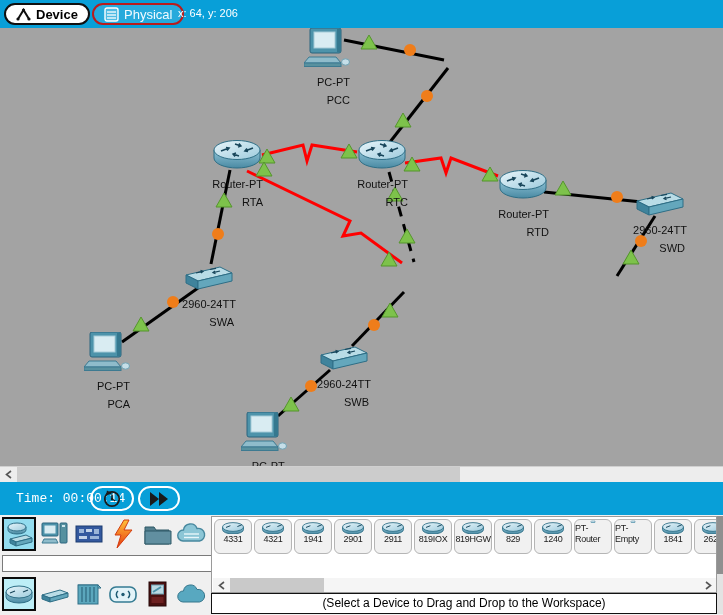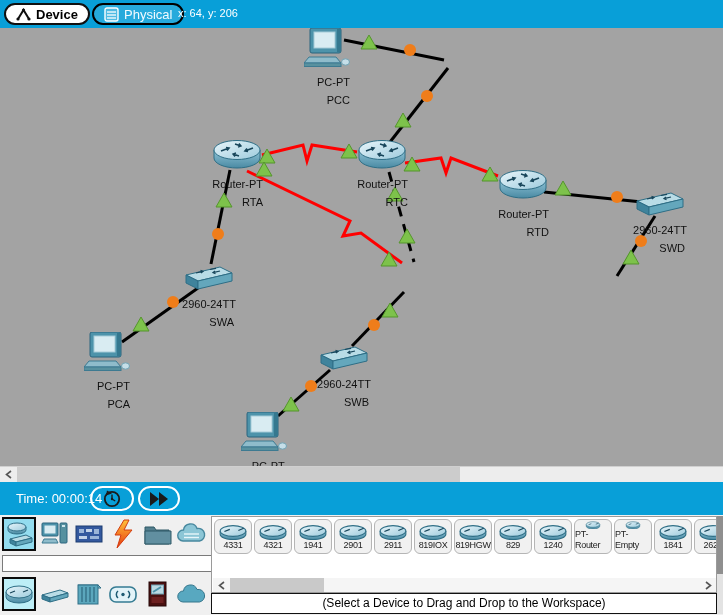--- a/index.html
+++ b/index.html
@@ -3,52 +3,52 @@
 <meta charset="utf-8">
 <style>
   html,body{margin:0;padding:0;}
   body{width:723px;height:615px;position:relative;overflow:hidden;
        font-family:"Liberation Sans", sans-serif;background:#f0f0f0;}
 
   
   #topbar{position:absolute;left:0;top:0;width:723px;height:28px;background:#089fd8;border-bottom:1px solid #8fb6c4;}
   .tab{position:absolute;top:3px;height:22px;border-radius:12px;display:flex;align-items:center;gap:5px;padding:0 10px;box-sizing:border-box;cursor:pointer;}
   #tab-logical{left:4px;background:#ffffff;border:2px solid #101010;color:#000;font-weight:bold;font-size:13px;}
-  #tab-physical{left:92px;background:rgba(255,255,255,0.12);border:2px solid #000000;color:#f2fbff;font-size:13px;}
+  #tab-physical{left:92px;background:rgba(255,255,255,0.12);border:2px solid #b91c1c;color:#f2fbff;font-size:13px;}
   #coords{position:absolute;left:178px;top:7px;color:#ffffff;font-size:11px;}
 
   
   #canvas{position:absolute;left:0;top:28px;width:723px;height:438px;background:#a3a3a3;}
   #links-svg{position:absolute;left:0;top:0;}
   .device{position:absolute;text-align:center;}
   .dlabel{position:relative;left:50%;transform:translateX(-50%);display:inline-block;white-space:nowrap;
           font-size:11px;line-height:13px;color:#111;clear:both;}
 
   
   #canvas-scroll{position:absolute;left:0;top:466px;width:723px;height:15px;background:#ededed;border-top:1px solid #d0d0d0;}
   #canvas-scroll .arrow{position:absolute;left:0;top:0;width:17px;height:15px;background:#ededed;display:flex;align-items:center;justify-content:center;}
   #canvas-scroll .thumb{position:absolute;left:17px;top:0;width:443px;height:15px;background:#cccccc;}
 
   
   #timebar{position:absolute;left:0;top:482px;width:723px;height:33px;background:#089fd8;}
-  #time-label{position:absolute;left:16px;top:9px;color:#ffffff;font-size:13px;}
+  #time-label{position:absolute;left:16px;top:9px;color:#ffffff;font-size:13px;font-family:Liberation Mono, monospace;}
   .oval-btn{position:absolute;top:4px;height:25px;border:2px solid #ffffff;border-radius:14px;display:flex;align-items:center;justify-content:center;box-sizing:border-box;cursor:pointer;}
   #btn-reset{left:90px;width:44px;}
   #btn-ff{left:138px;width:42px;}
 
   
   #bottom{position:absolute;left:0;top:515px;width:723px;height:100px;background:#f0f0f0;}
   .cat-cell{position:absolute;width:34px;height:34px;display:flex;align-items:center;justify-content:center;cursor:pointer;box-sizing:border-box;}
   .cat-sel{border:2px solid #0b0b0b;background:#93dcef;}
   #sel-name-box{position:absolute;left:2px;top:40px;width:203px;height:15px;border:1px solid #7a7a7a;background:#ffffff;font-size:11px;padding:0 3px;}
   #dev-panel{position:absolute;left:211px;top:1px;width:506px;height:77px;background:#ffffff;border:1px solid #9a9a9a;box-sizing:border-box;overflow:hidden;}
   #dev-row{position:absolute;left:2px;top:2px;width:560px;height:40px;display:flex;gap:2px;}
   .dev-btn{width:38px;height:35px;flex:0 0 auto;background:#f1f1f1;border:1px solid #b5b5b5;border-radius:6px;
            display:flex;flex-direction:column;align-items:center;justify-content:flex-end;cursor:pointer;box-sizing:border-box;}
-  .dev-btn-label{font-size:9px;letter-spacing:-0.3px;color:#222;line-height:11px;padding-bottom:2px;}
+  .dev-btn-label{font-size:9px;letter-spacing:-0.3px;color:#222;line-height:11px;padding-bottom:8px;}
   #palette-scroll{position:absolute;left:1px;top:61px;width:503px;height:14px;background:#f5f5f5;}
   #palette-scroll .thumb{position:absolute;left:17px;top:0;width:94px;height:14px;background:#c9c9c9;}
   .pscroll-arrow{position:absolute;top:0;width:16px;height:14px;display:flex;align-items:center;justify-content:center;background:#f5f5f5;}
   #status-bar{position:absolute;left:211px;top:78px;width:506px;height:21px;background:#ffffff;border:1px solid #111;
               box-sizing:border-box;text-align:center;font-size:12px;line-height:19px;color:#000;}
   #vscroll{position:absolute;left:717px;top:1px;width:6px;height:98px;background:#e3e3e3;}
   #vscroll .thumb{position:absolute;left:0;top:0;width:6px;height:58px;background:#8f8f8f;}
 </style>
 </head>
 <body>

